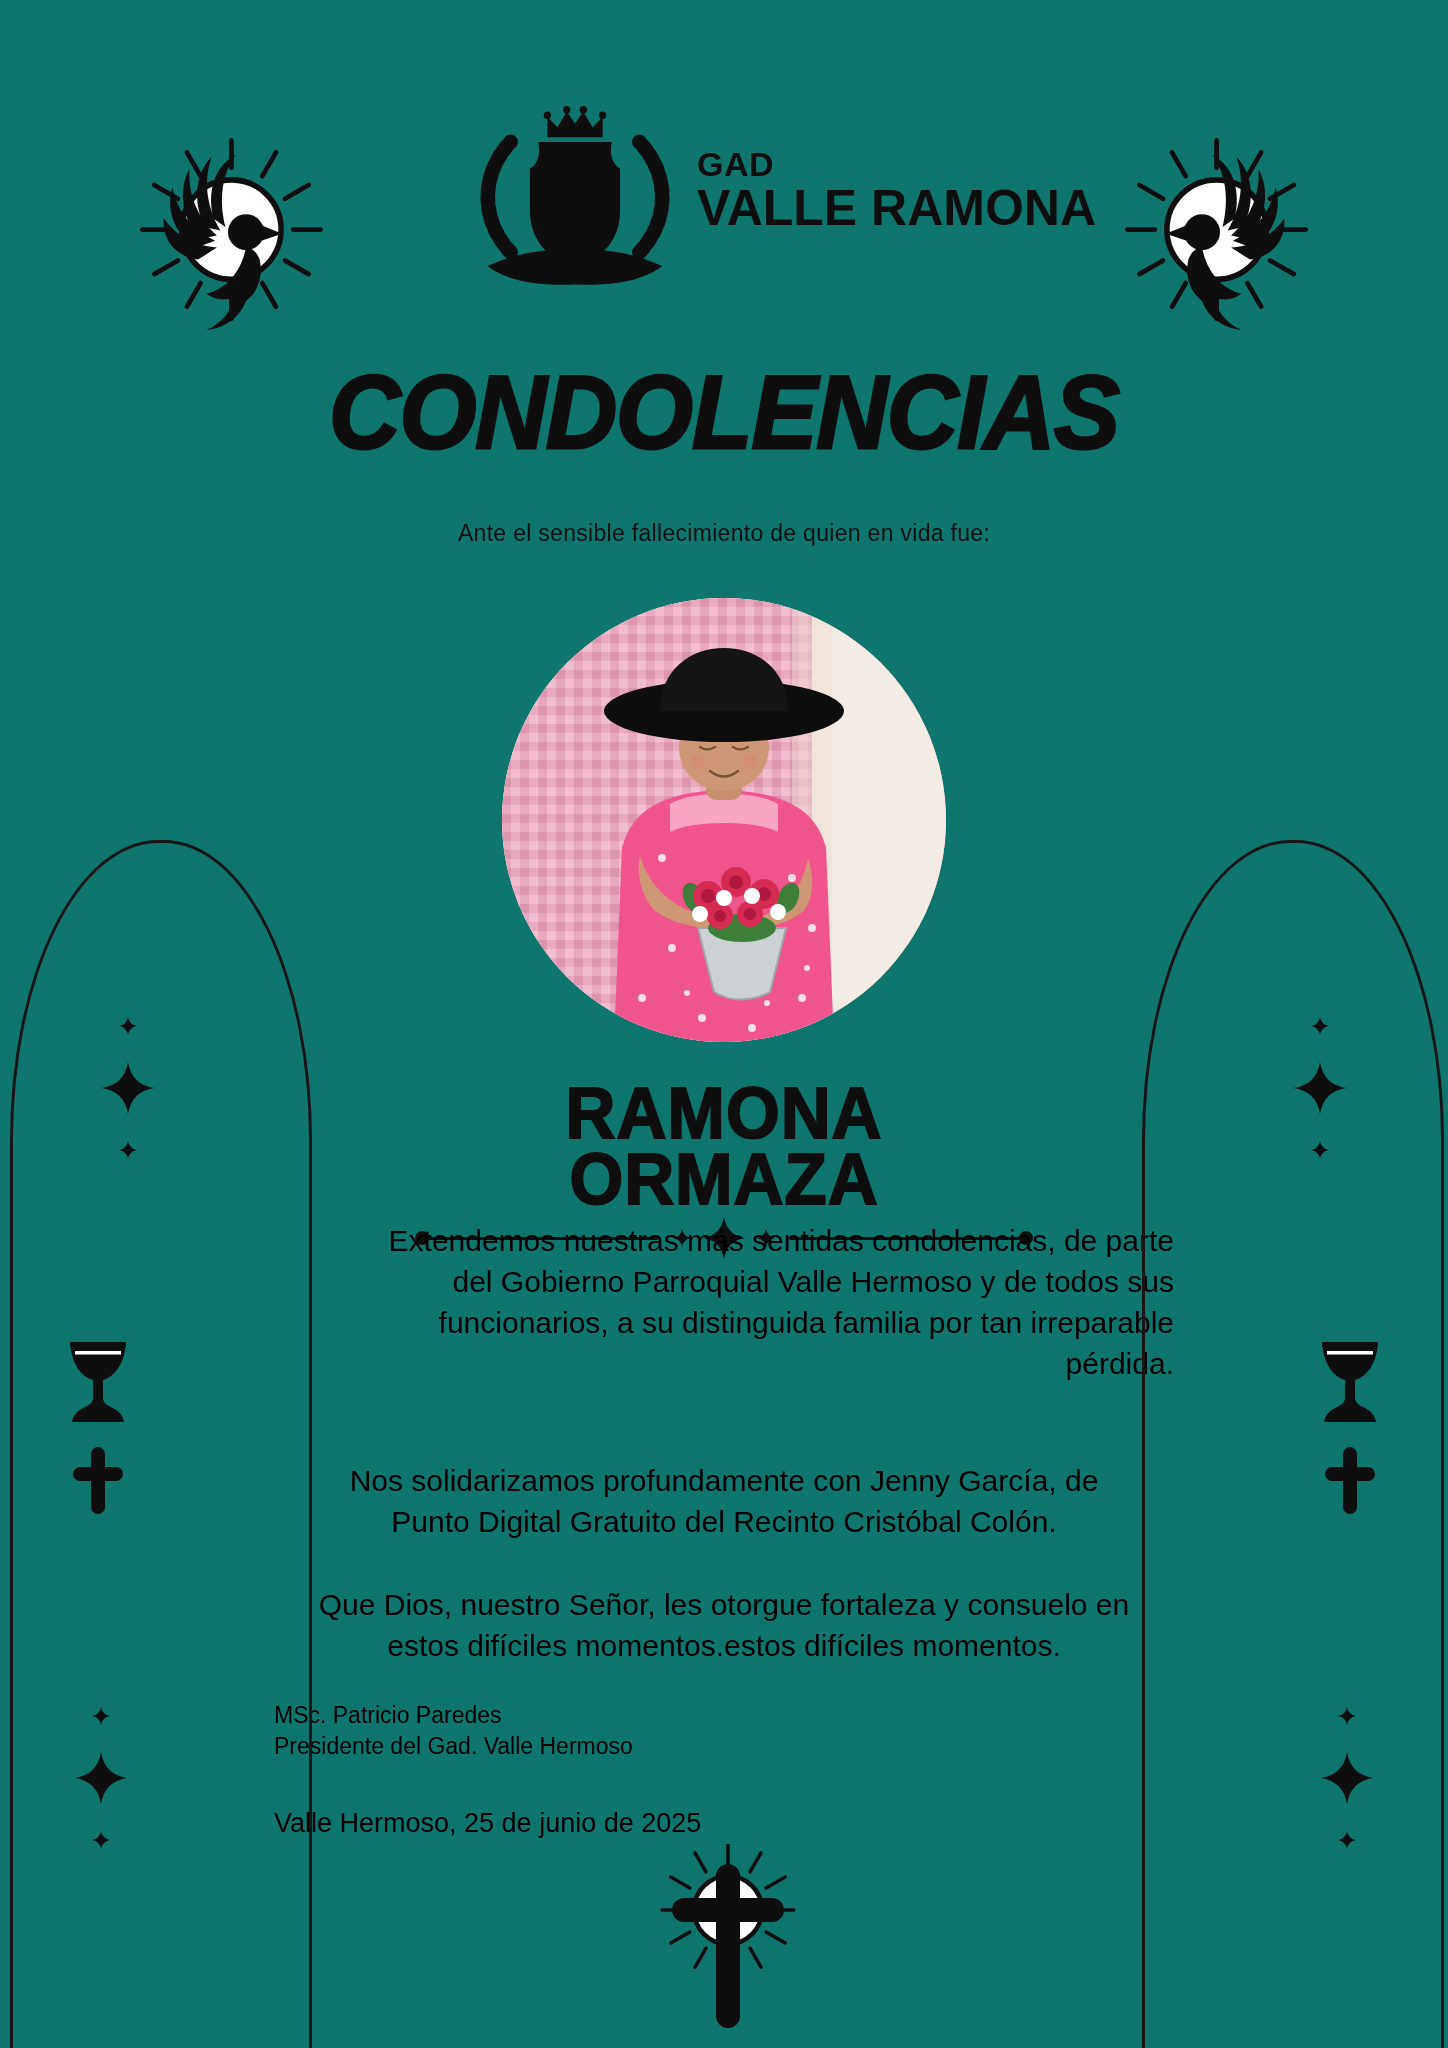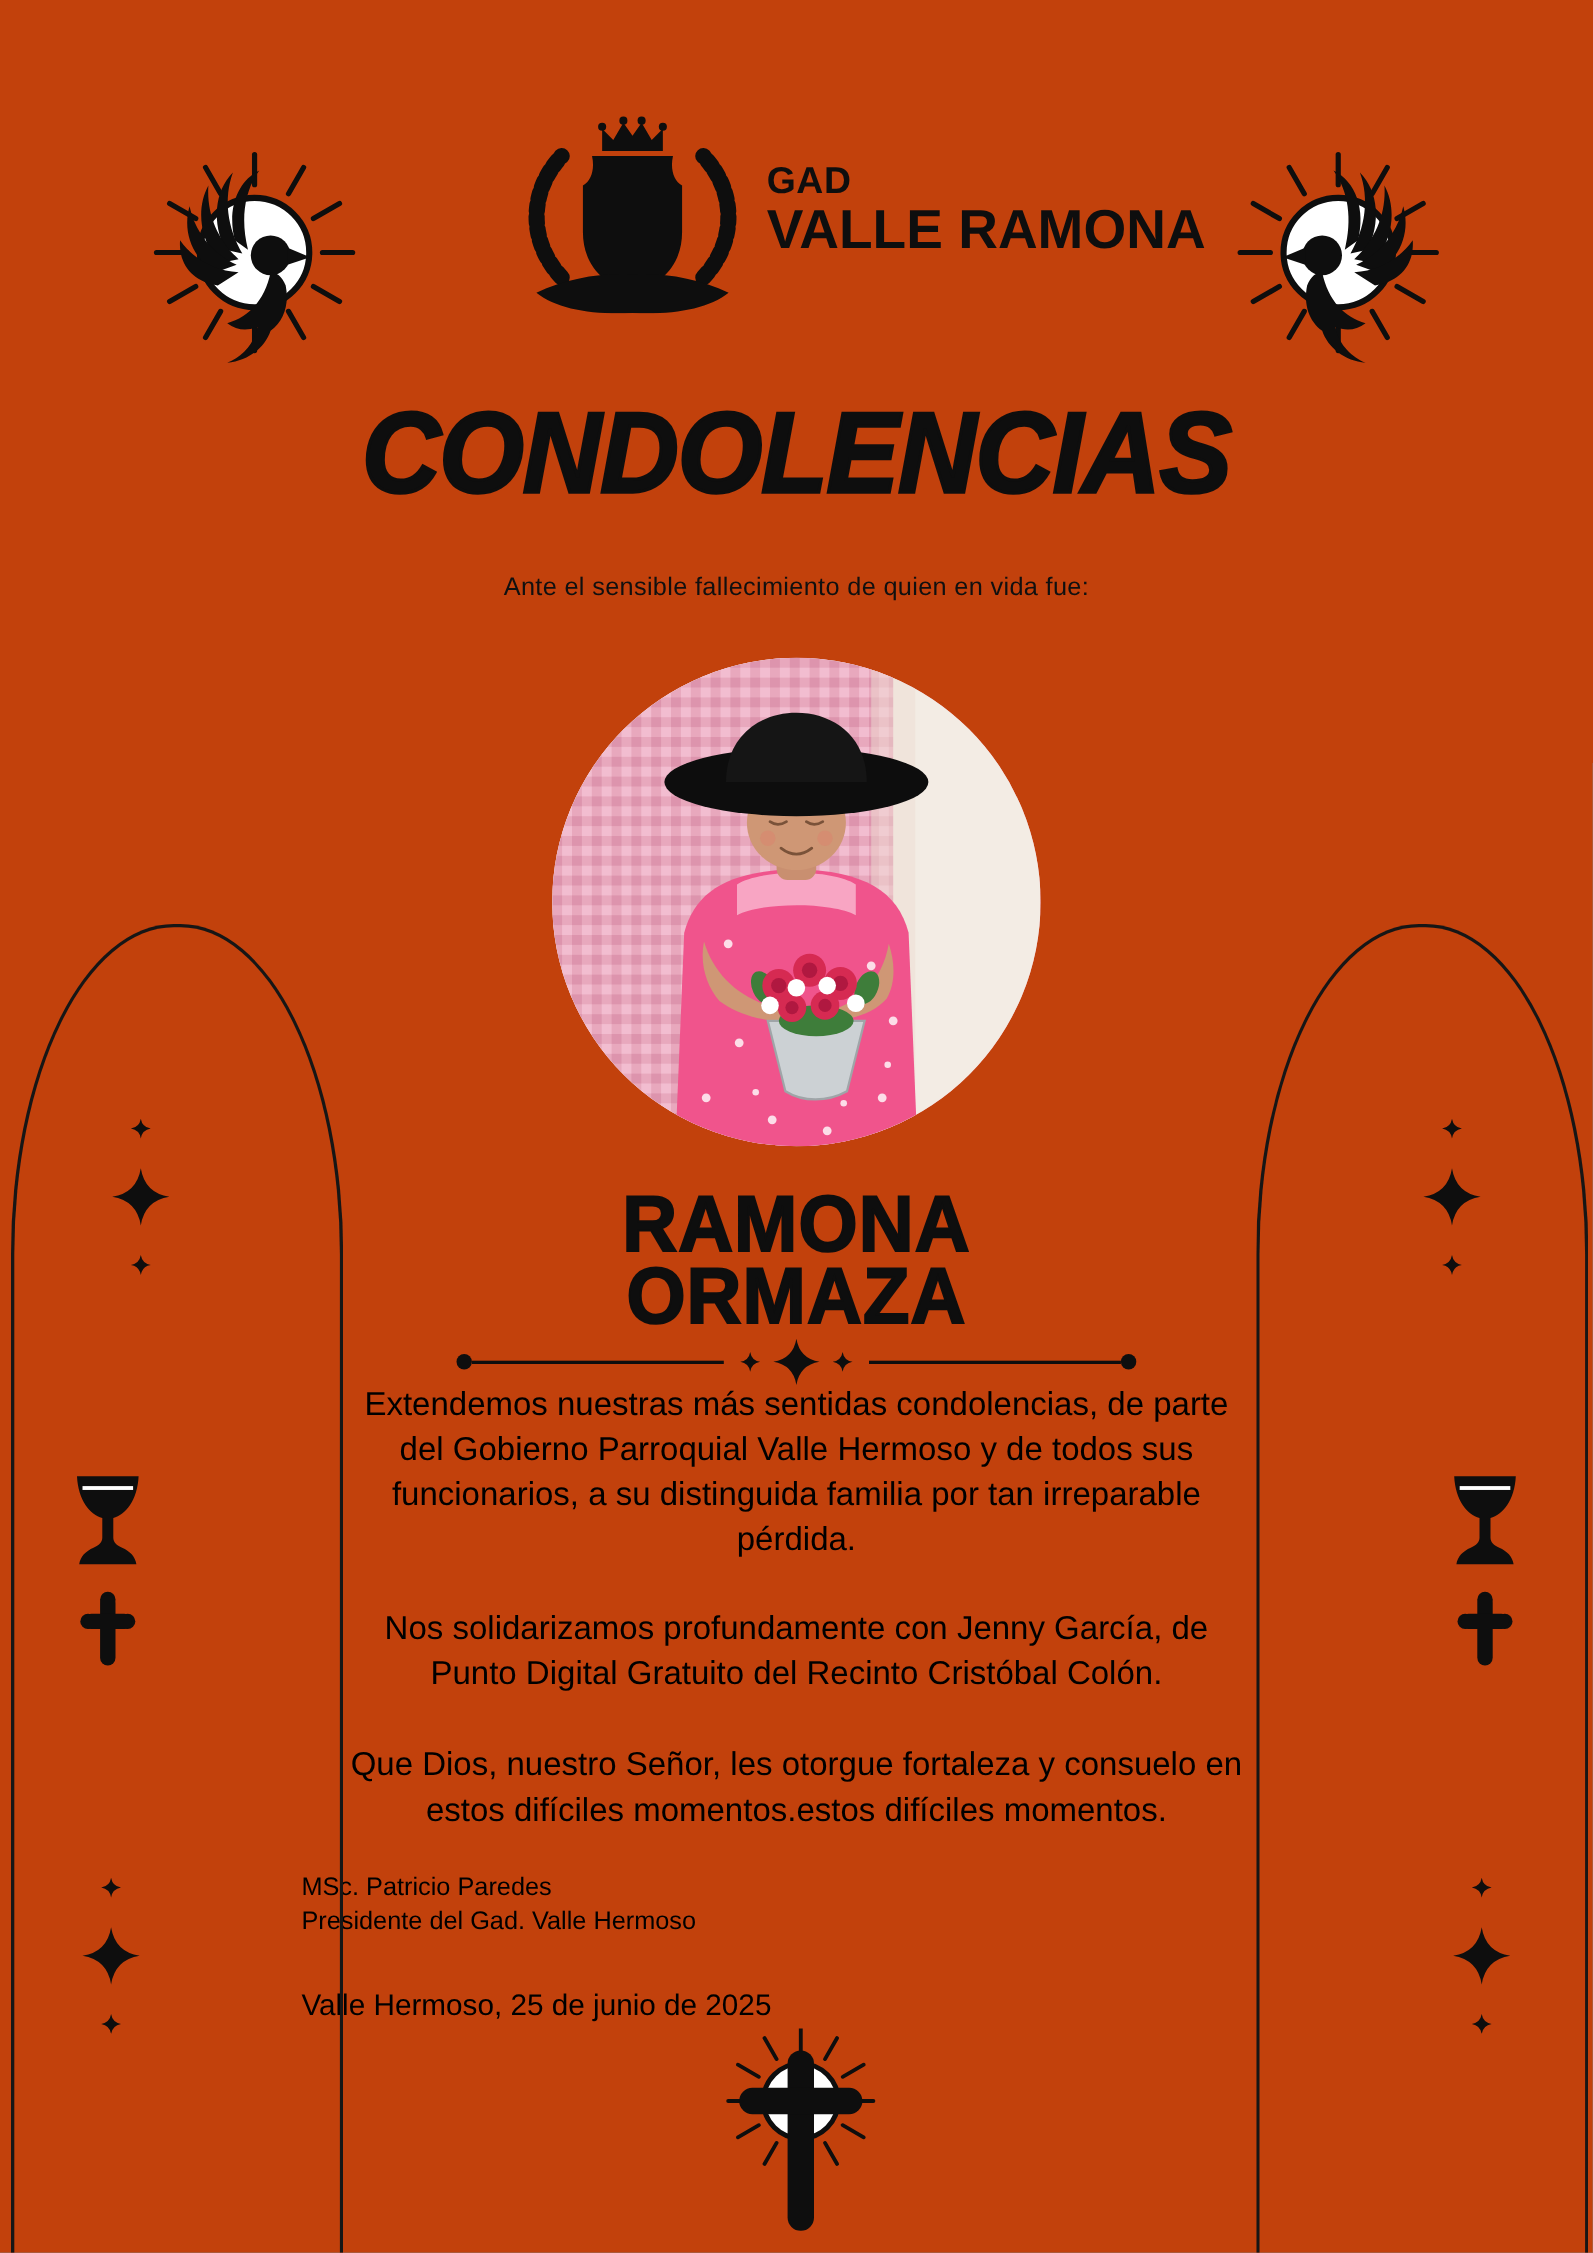--- a/index.html
+++ b/index.html
@@ -1,20 +1,20 @@
 <!DOCTYPE html>
 <html><head>
 <meta charset="utf-8">
 <style>
   html,body{margin:0;padding:0;background:#888;}
   .page{
     position:relative;
     width:1448px;height:2048px;
     margin:0 auto;
-    background:#c2410c;
+    background:#0f766e;
     overflow:hidden;
     font-family:"Liberation Sans", sans-serif;
     color:#0e0e0e;
   }
   .abs{position:absolute;}
   svg{display:block;}
 
   
   .dove{left:90px;top:96px;width:240px;height:250px;}
   .dove.right{left:auto;right:90px;transform:scaleX(-1);}
@@ -53,21 +53,21 @@
   .divider{left:415px;top:1216px;width:618px;height:44px;display:flex;align-items:center;}
   .divider .dot{width:14px;height:14px;border-radius:50%;background:#0e0e0e;flex:none;}
   .divider .line{flex:1;height:3px;background:#0e0e0e;}
   .divider .spark{flex:none;margin:0 6px;}
 
   
   .body-text{
     left:274px;width:900px;text-align:center;
     font-size:30px;line-height:41px;white-space:pre-line;color:#000;
   }
-  .p1{top:1256px;} .p2{top:1460px;} .p3{top:1584px;}
+  .p1{top:1220px;text-align:right;} .p2{top:1460px;} .p3{top:1584px;}
   .signature{
     left:274px;top:1700px;width:900px;text-align:left;
     font-size:23px;line-height:31px;color:#000;
   }
   .date-line{
     left:274px;top:1808px;width:900px;text-align:left;
     font-size:27px;color:#000;
   }
 
   

